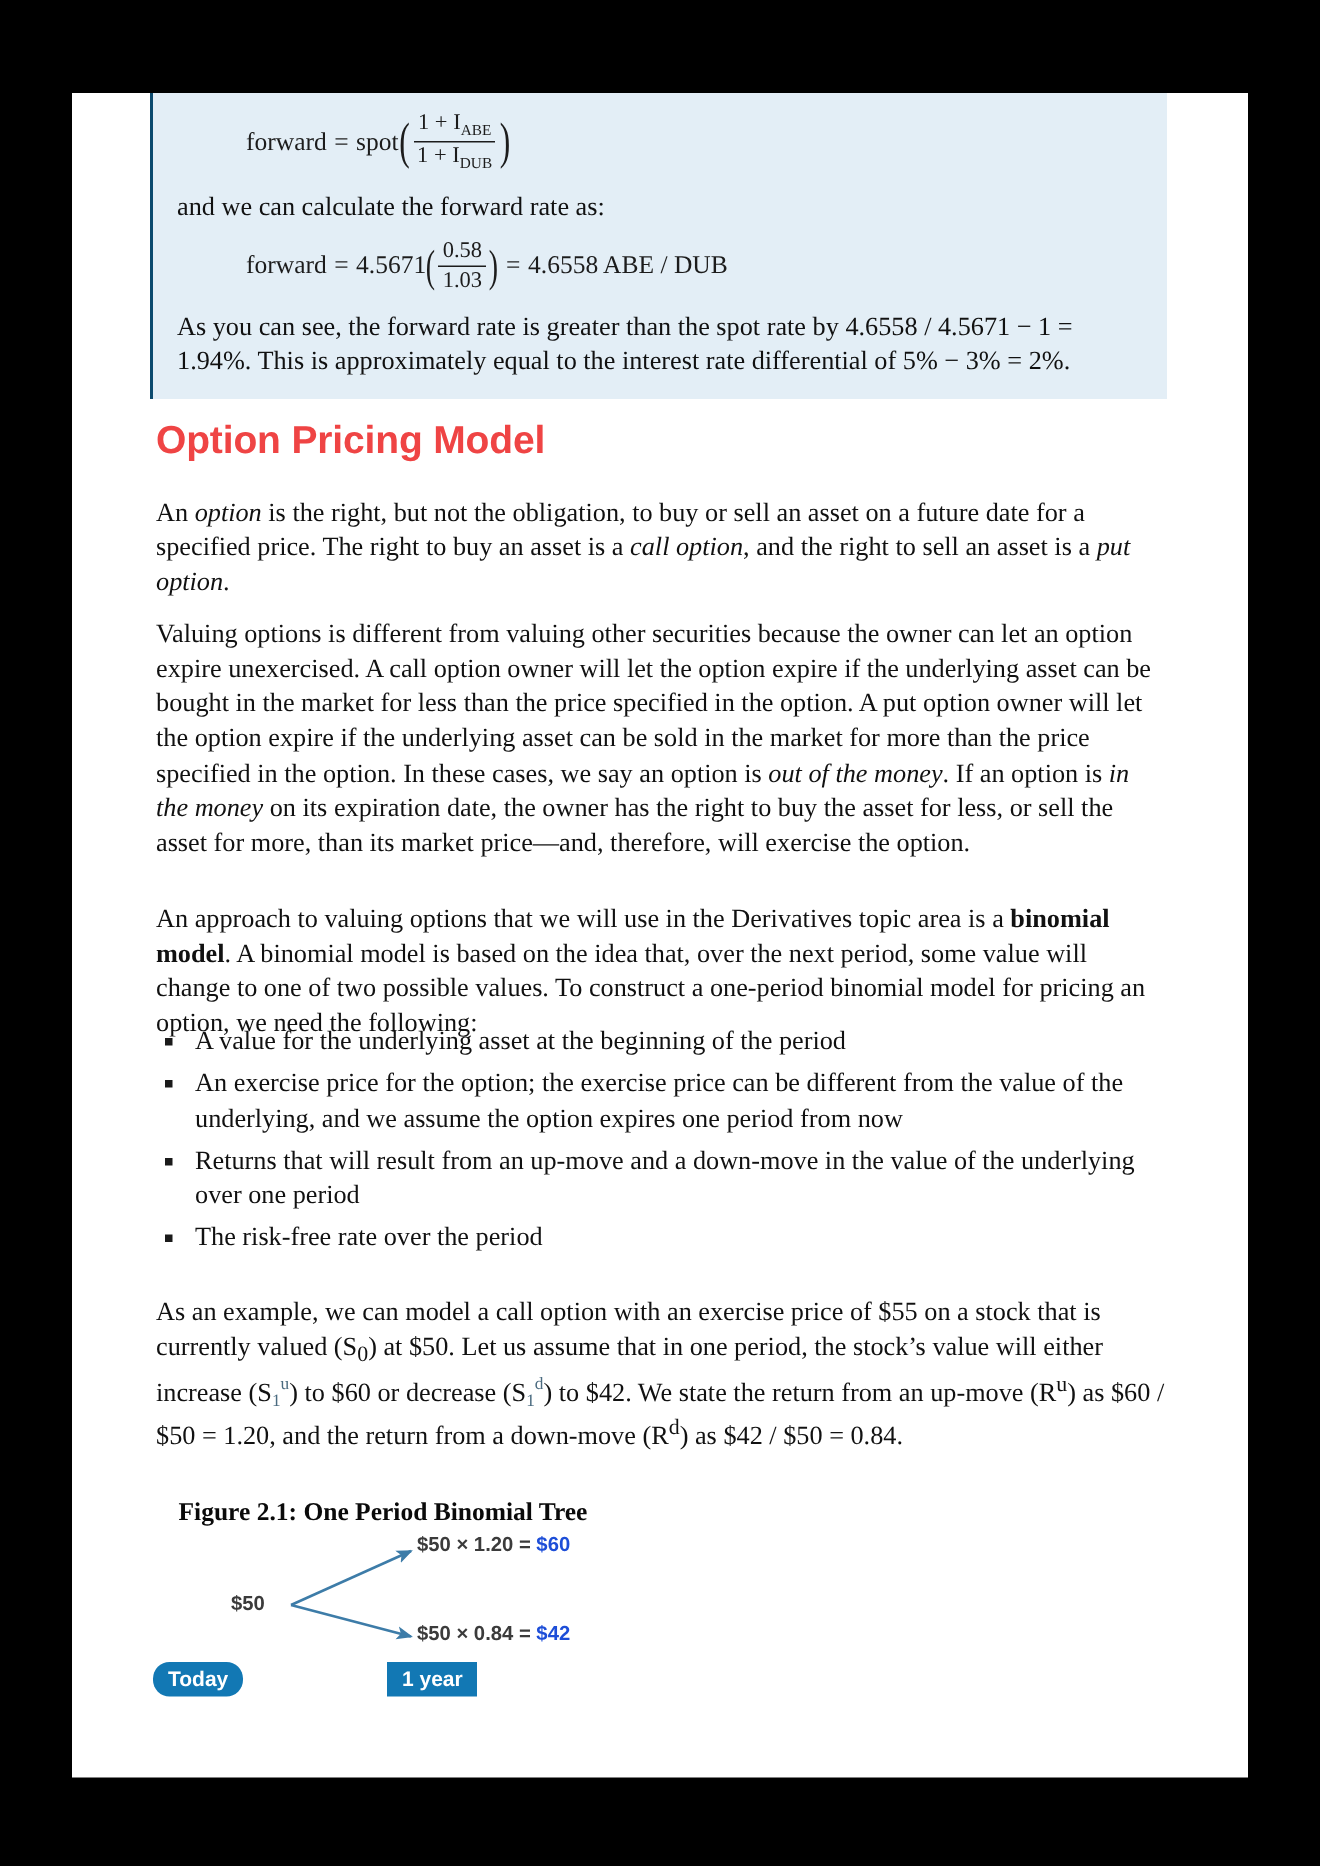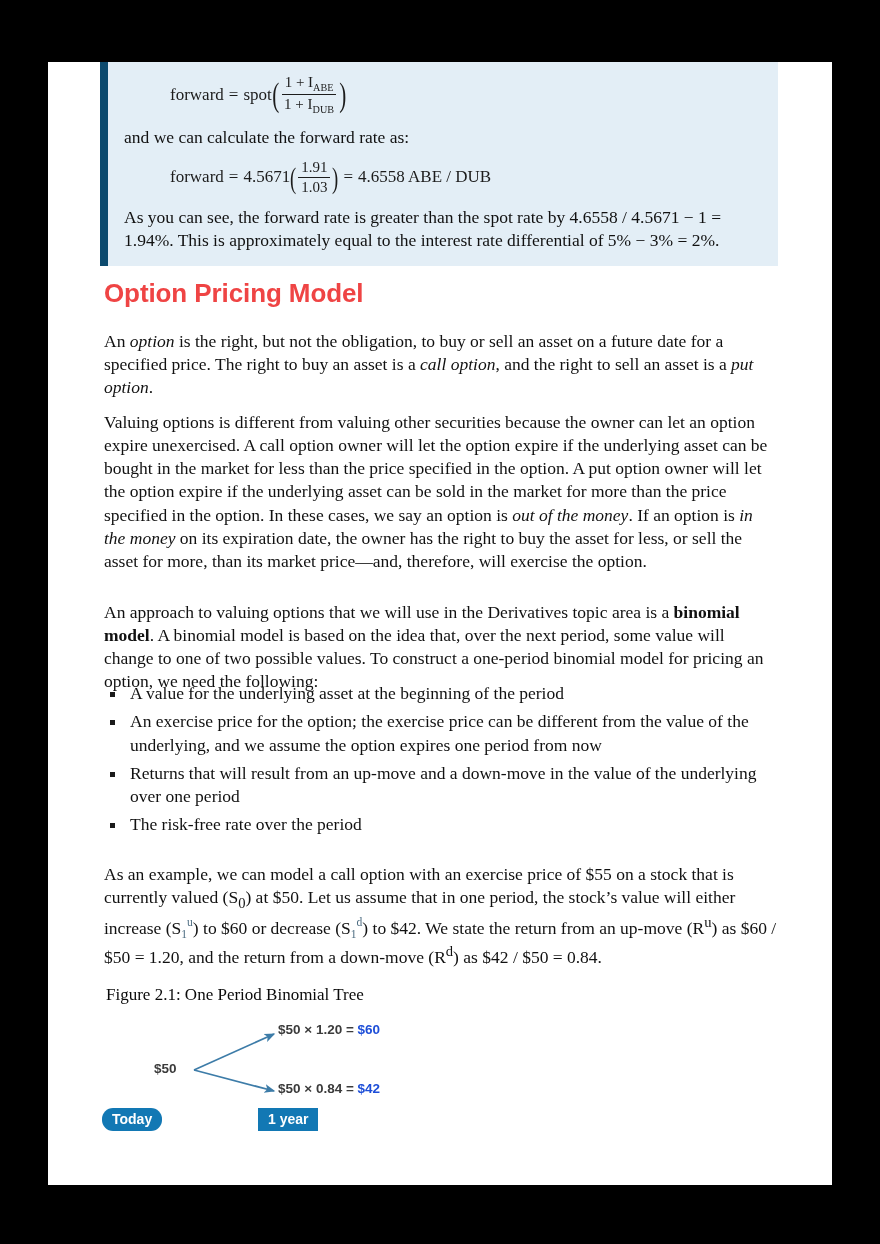--- a/index.html
+++ b/index.html
@@ -25,21 +25,21 @@
     background: #ffffff;
     box-sizing: border-box;
   }
 
   
   .callout {
     position: absolute;
     left: 52px;            
     top: 0px;
     width: 678px;
-    border-left: 8px solid #0c4a6e;
+    border-left: 2px solid #0c4a6e;
     background: #e3eef6;
     box-sizing: border-box;
     padding: 6px 16px 14px 16px;
   }
 
   .eq {
     font-family: "Liberation Serif", serif;
     color: #1c1c1c;
     margin: 6px 0 4px 0;
   }
@@ -142,23 +142,23 @@
 
   .sv { color: #4b6b80; }
   .sv sub { font-size: 0.66em; }
   .sv sup { font-size: 0.66em; }
 
   
   .fig-caption {
     position: absolute;
     left: 56px;
     top: 921px;
-    margin: 2px;
+    margin: 15px;
     font-size: 17px;
-    font-weight: normal;
+    font-weight: bold;
     color: #0a0a0a;
   }
 
   .figure {
     position: absolute;
     left: 50px;
     top: 950px;
     width: 330px;
     height: 130px;
   }
@@ -214,21 +214,21 @@
 
     <p>and we can calculate the forward rate as:</p>
 
     <div class="eq eq-2">
       <span class="mrow">
         <span>forward</span>
         <span style="padding:0 5px">=</span>
         <span>4.5671</span>
         <span class="paren small">(</span>
         <span class="mfrac">
-          <span class="num">1.91</span>
+          <span class="num">0.58</span>
           <span class="den">1.03</span>
         </span>
         <span class="paren small">)</span>
         <span style="padding:0 5px">=</span>
         <span>4.6558 ABE / DUB</span>
       </span>
     </div>
 
     <p>As you can see, the forward rate is greater than the spot rate by 4.6558 / 4.5671 − 1 = 1.94%. This is approximately equal to the interest rate differential of 5% − 3% = 2%.</p>
   </div>

